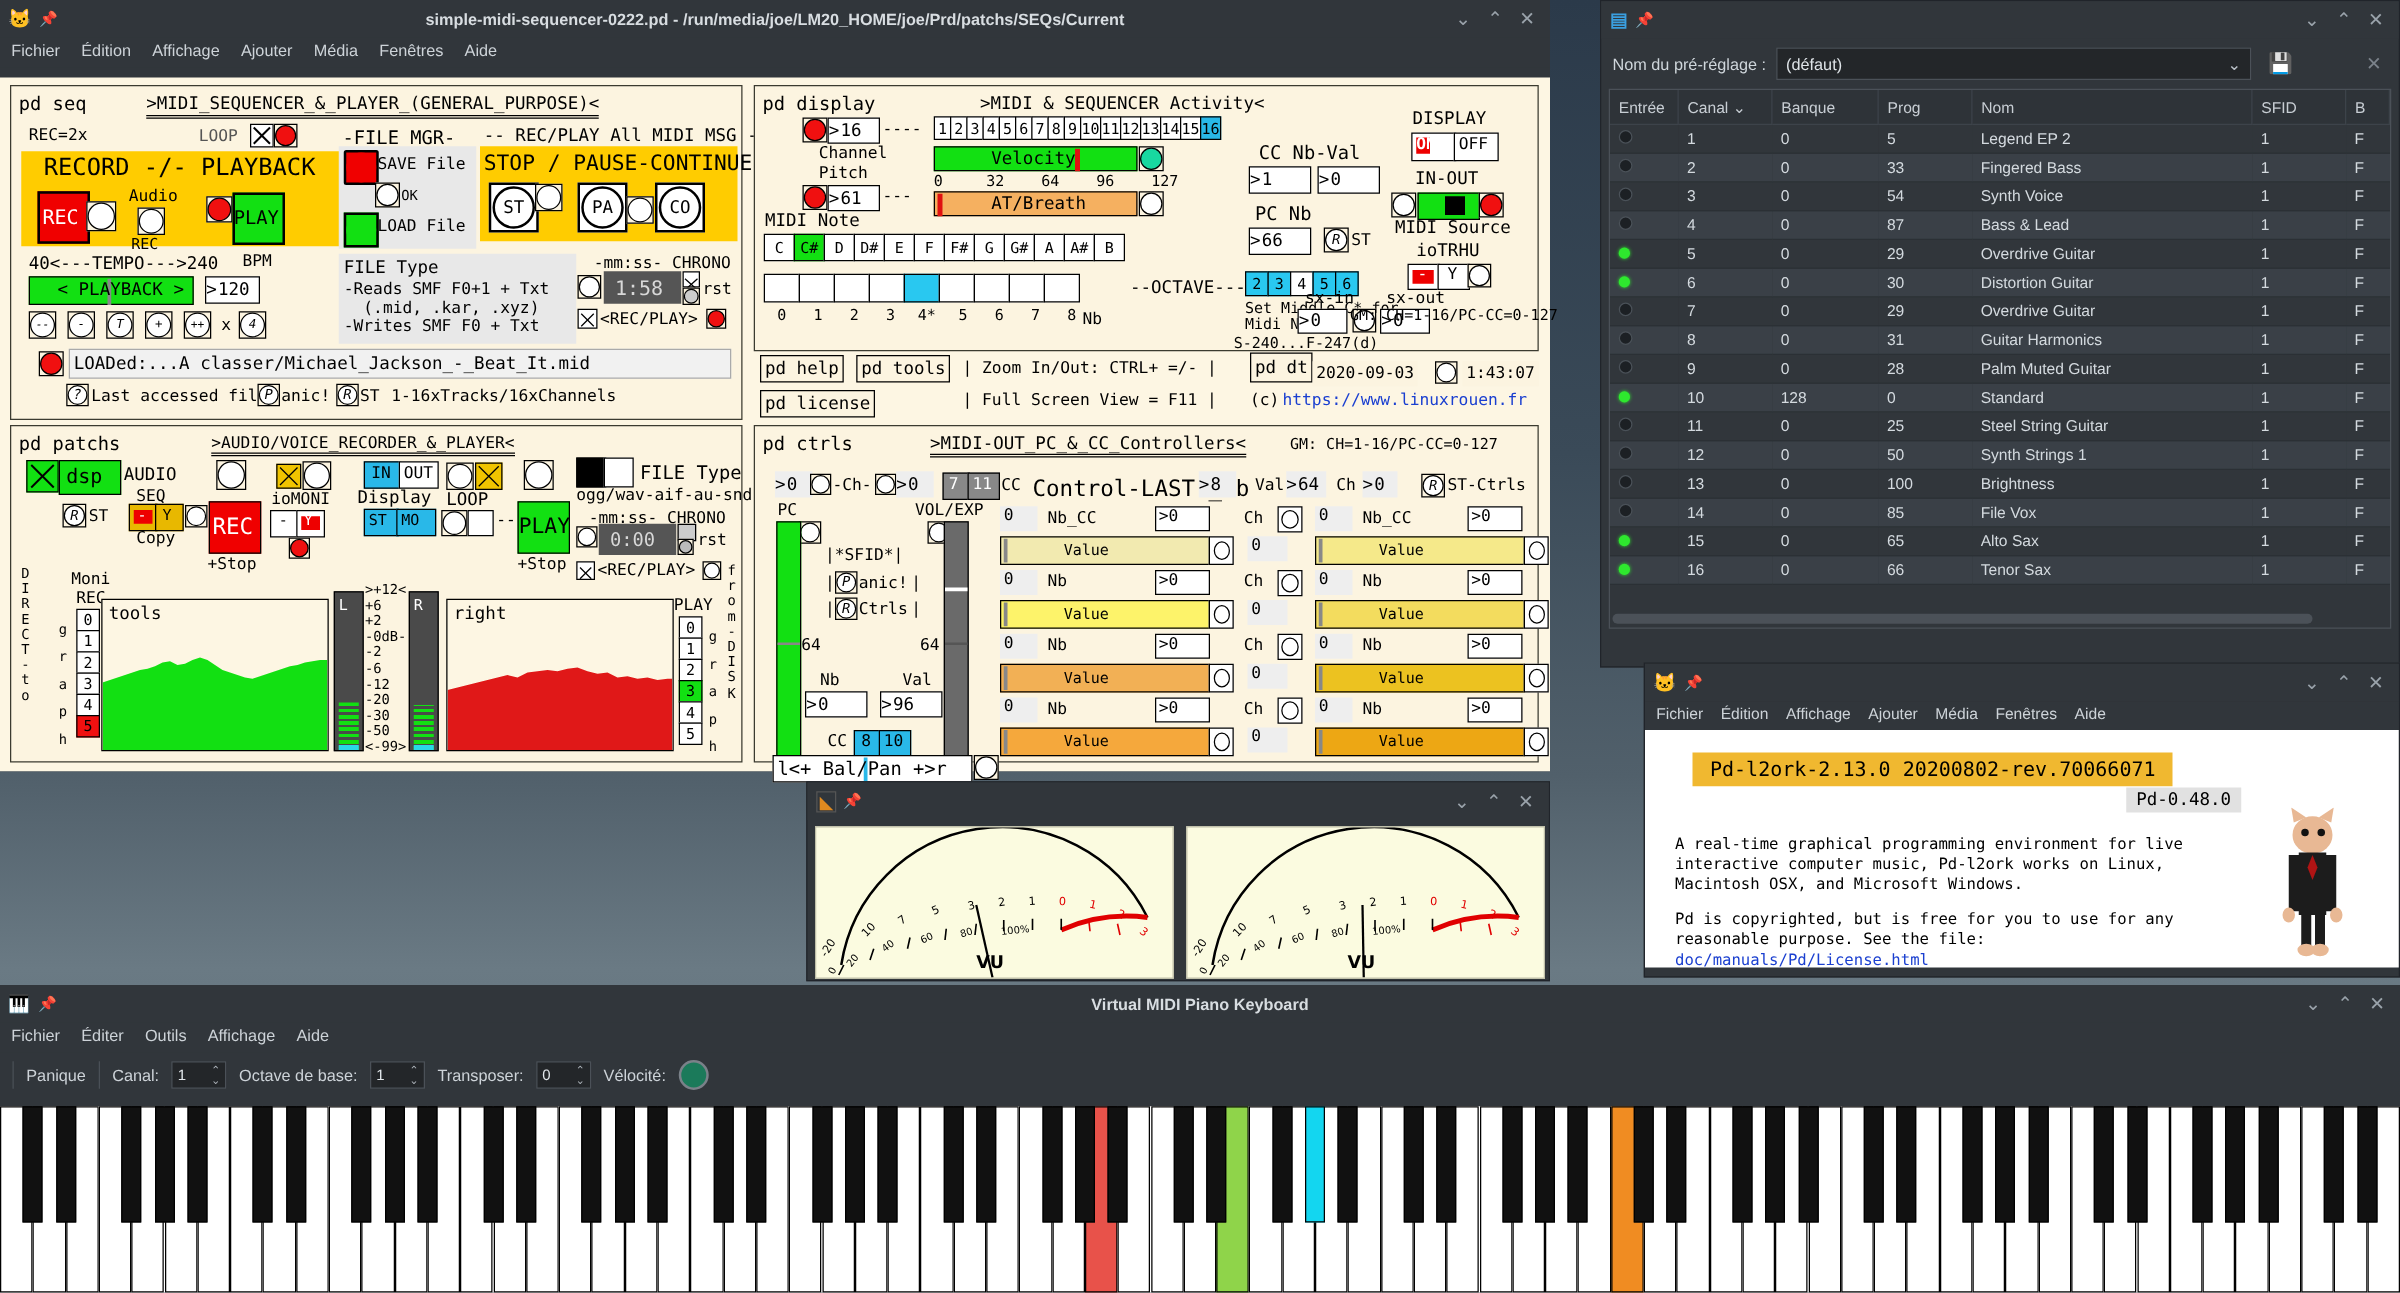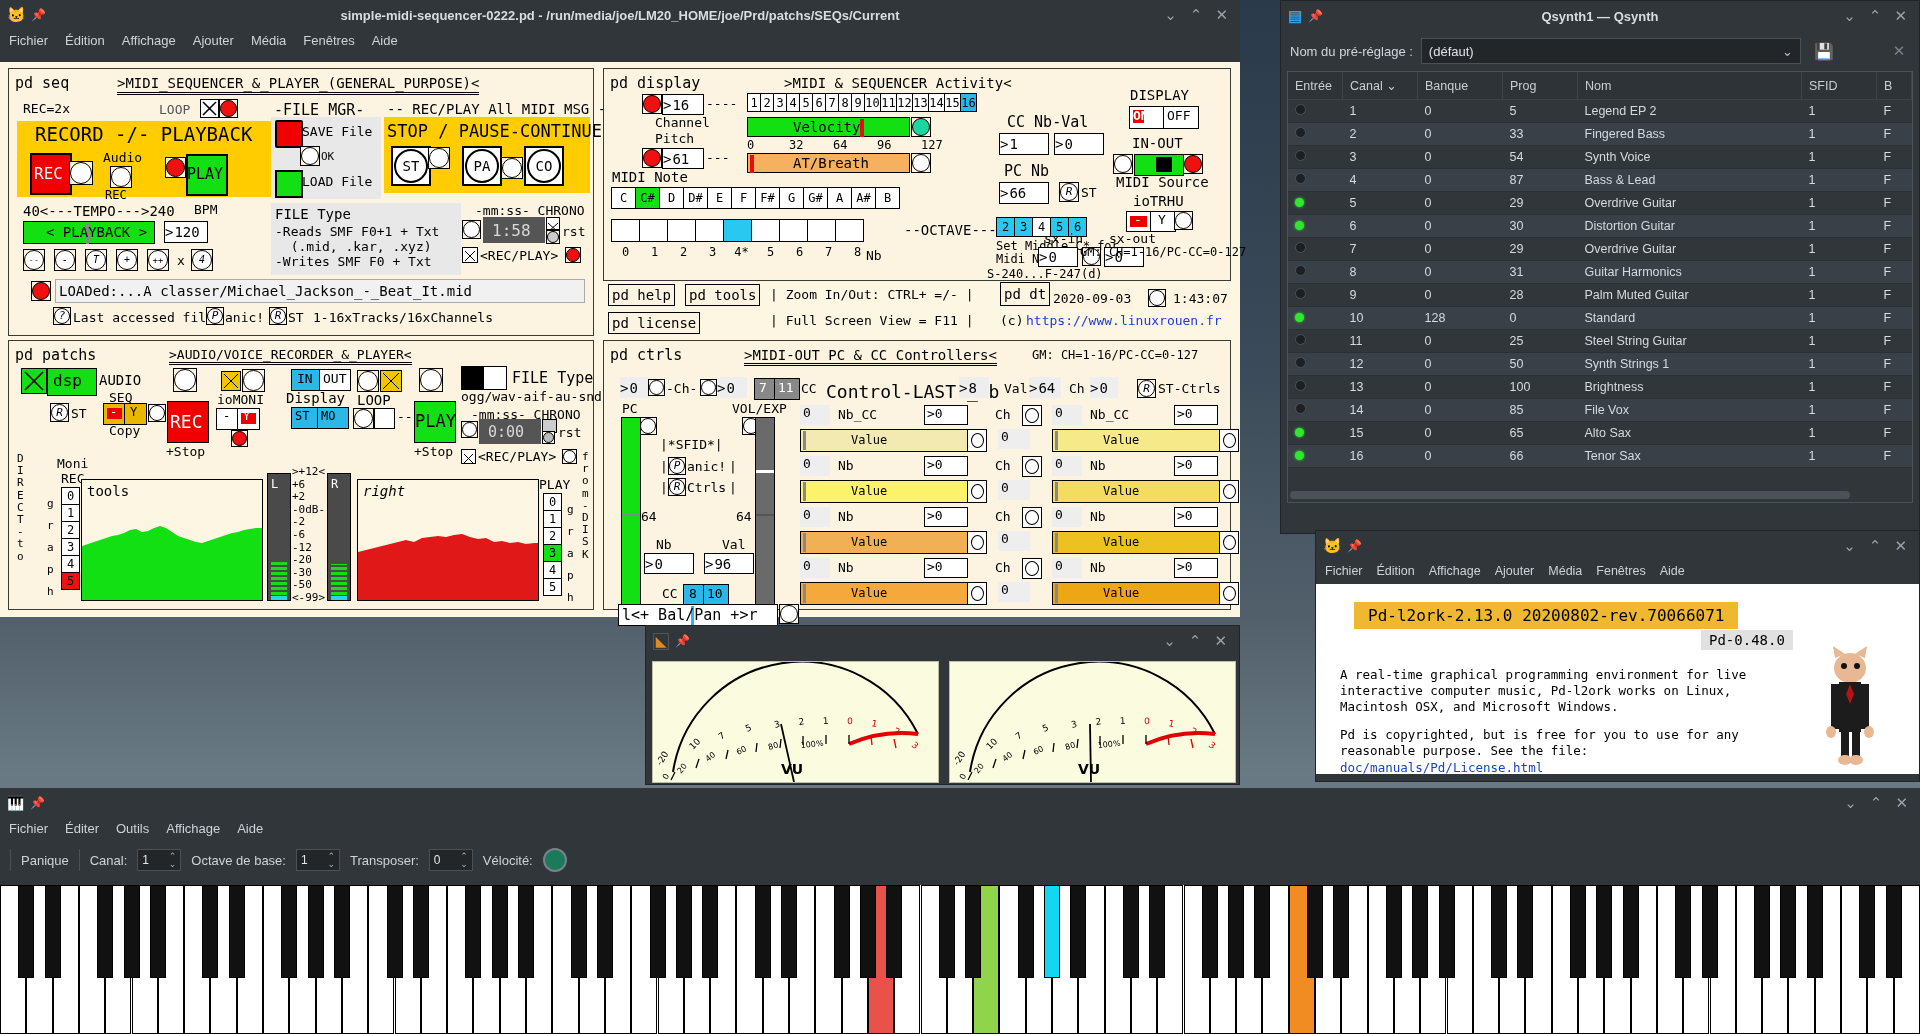--- a/index.html
+++ b/index.html
@@ -599,21 +599,21 @@
           <div style="height: 12.6px;">+2</div>
           <div style="height: 12.6px;">-0dB-</div>
           <div style="height: 12.6px;">-2</div>
           <div style="height: 12.6px;">-6</div>
           <div style="height: 12.6px;">-12</div>
           <div style="height: 12.6px;">-20</div>
           <div style="height: 12.6px;">-30</div>
           <div style="height: 12.6px;">-50</div>
           <div style="height: 12.6px;">&lt;-99&gt;</div>
         </div>
-      <div style="position:absolute;left:348px;top:138px;width:180px;height:120px;border:1px solid #000;background:#fdf6e3;overflow:hidden;font-style:italic;">
+      <div style="position:absolute;left:348px;top:138px;width:180px;height:120px;border:1px solid #000;background:#fdf6e3;overflow:hidden;">
         <div class="lbl" style="left:5px;top:3px;font-size:14px;">right</div>
         <svg width="180" height="120" viewBox="0 0 180 120" style="position:absolute;left:0;top:0;">
           <path d="M0,72 L8,70 L16,68 L24,66 L32,64 L40,62 L48,60 L56,62 L64,58 L72,57 L80,56 L88,57 L96,55 L104,54 L112,57 L120,59 L128,58 L136,62 L144,61 L152,63 L160,62 L168,64 L176,63 L180,63 L180,120 L0,120 Z" fill="#e01818"></path>
         </svg>
       </div>
       <div class="lbl" style="left:530px;top:136px;font-size:13px;">PLAY</div>
       <div id="play-slots" style="position:absolute;left:534px;top:152px;">
           <div style="width: 19px; height: 18px; border: 1px solid rgb(0, 0, 0); margin-bottom: -1px; background: rgb(255, 255, 255); font: 12px / 17px &quot;DejaVu Sans Mono&quot;, monospace; text-align: center; box-sizing: border-box;">0</div>
           <div style="width: 19px; height: 18px; border: 1px solid rgb(0, 0, 0); margin-bottom: -1px; background: rgb(255, 255, 255); font: 12px / 17px &quot;DejaVu Sans Mono&quot;, monospace; text-align: center; box-sizing: border-box;">1</div>
           <div style="width: 19px; height: 18px; border: 1px solid rgb(0, 0, 0); margin-bottom: -1px; background: rgb(255, 255, 255); font: 12px / 17px &quot;DejaVu Sans Mono&quot;, monospace; text-align: center; box-sizing: border-box;">2</div>
@@ -821,21 +821,20 @@
     </div>
   </div>
 </div>
 
 <div class="win" id="qsynth">
   <div class="titlebar">
     <div class="tb-icons">
       <span style="color:#3a9fe0;font-size:15px;">▤</span>
       <span style="color:#9aa3ab;font-size:12px;">📌</span>
     </div>
-    <div class="tb-title">Qsynth1 — Qsynth</div>
     <div class="tb-btns">
       <span>⌄</span>
       <span>⌃</span>
       <span>✕</span>
     </div>
   </div>
   <div class="preset-row">
     <span>Nom du pré-réglage :</span>
     <div class="combo">
       <span>(défaut)</span>
@@ -1167,20 +1166,21 @@
     </div>
   </div>
 </div>
 
 <div class="win" id="vmpk">
   <div class="titlebar">
     <div class="tb-icons">
       <span style="font-size:14px;">🎹</span>
       <span style="color:#9aa3ab;font-size:12px;">📌</span>
     </div>
+    <div class="tb-title">Virtual MIDI Piano Keyboard</div>
     <div class="tb-btns">
       <span>⌄</span>
       <span>⌃</span>
       <span>✕</span>
     </div>
   </div>
   <div class="menubar">
     <span>Fichier</span>
     <span>Éditer</span>
     <span>Outils</span>

